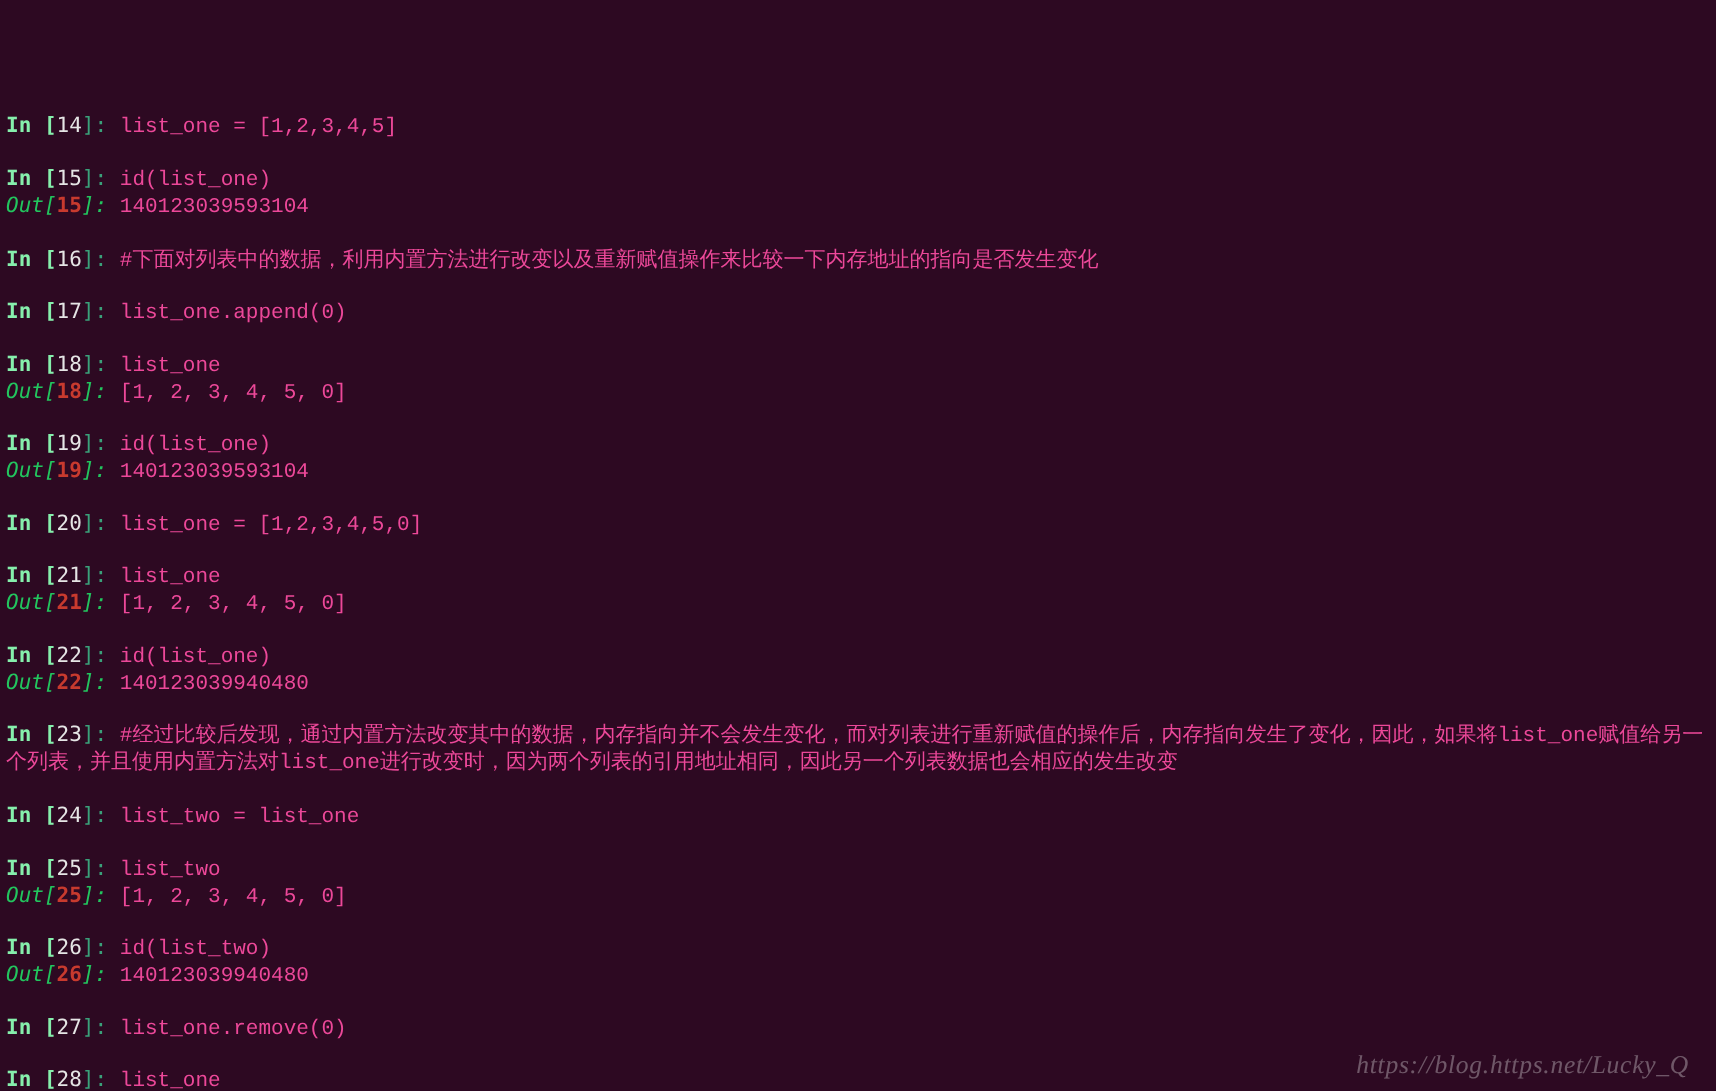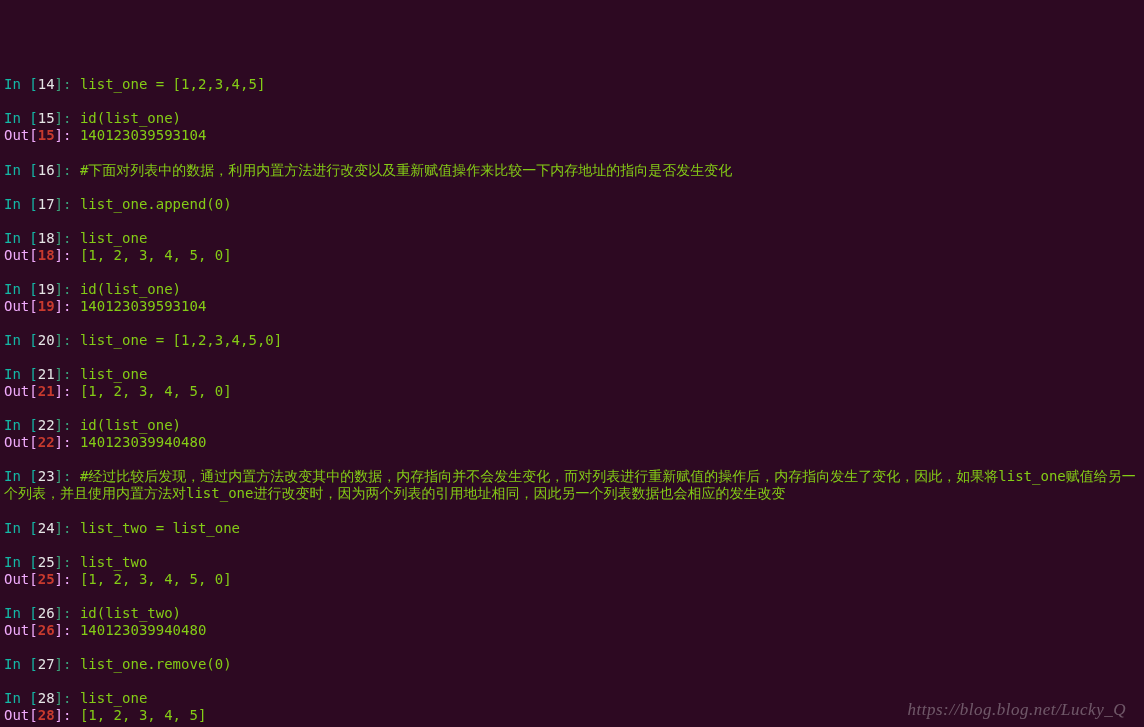--- a/index.html
+++ b/index.html
@@ -10,42 +10,42 @@
     line-height: 1.22;
     color: #e5e5e5;
     padding: 8px 0 8px 4px;
     width: 1144px;
     height: 727px;
     overflow: hidden;
     position: relative;
     white-space: pre-wrap;
   }
   .line { display: block; }
-  .in-label   { color: #14b8a6; }      
+  .in-label   { color: #86efac; font-weight: bold; }      
   .in-label-b { color: #3aa17a; }      
   .num        { color: #e5e5e5; font-weight: normal; }
-  .out-label  { color: #f0abfc; }      
+  .out-label  { color: #22c55e; font-style: italic; }      
   .out-num    { color: #c83a2e; font-weight: bold; }
-  .code       { color: #84cc16; }
+  .code       { color: #ec4899; font-family: Liberation Mono, monospace; }
   .blank      { display:block; height: 17px; }
   .watermark {
     position: absolute;
     right: 18px;
     bottom: 6px;
     color: rgba(235,235,235,0.35);
     font-family: Georgia, "Times New Roman", serif;
     font-style: italic;
     font-size: 17px;
     letter-spacing: 0.5px;
     pointer-events: none;
   }
 </style>
 </head>
 <body>
 
 
 
 <div id="terminal"><span class="line"><span class="in-label">In [</span><span class="num">14</span><span class="in-label-b">]: </span><span class="code">list_one = [1,2,3,4,5]</span></span><span class="blank"></span><span class="line"><span class="in-label">In [</span><span class="num">15</span><span class="in-label-b">]: </span><span class="code">id(list_one)</span></span><span class="line"><span class="out-label">Out[</span><span class="out-num">15</span><span class="out-label">]: </span><span class="code">140123039593104</span></span><span class="blank"></span><span class="line"><span class="in-label">In [</span><span class="num">16</span><span class="in-label-b">]: </span><span class="code">#下面对列表中的数据，利用内置方法进行改变以及重新赋值操作来比较一下内存地址的指向是否发生变化</span></span><span class="blank"></span><span class="line"><span class="in-label">In [</span><span class="num">17</span><span class="in-label-b">]: </span><span class="code">list_one.append(0)</span></span><span class="blank"></span><span class="line"><span class="in-label">In [</span><span class="num">18</span><span class="in-label-b">]: </span><span class="code">list_one</span></span><span class="line"><span class="out-label">Out[</span><span class="out-num">18</span><span class="out-label">]: </span><span class="code">[1, 2, 3, 4, 5, 0]</span></span><span class="blank"></span><span class="line"><span class="in-label">In [</span><span class="num">19</span><span class="in-label-b">]: </span><span class="code">id(list_one)</span></span><span class="line"><span class="out-label">Out[</span><span class="out-num">19</span><span class="out-label">]: </span><span class="code">140123039593104</span></span><span class="blank"></span><span class="line"><span class="in-label">In [</span><span class="num">20</span><span class="in-label-b">]: </span><span class="code">list_one = [1,2,3,4,5,0]</span></span><span class="blank"></span><span class="line"><span class="in-label">In [</span><span class="num">21</span><span class="in-label-b">]: </span><span class="code">list_one</span></span><span class="line"><span class="out-label">Out[</span><span class="out-num">21</span><span class="out-label">]: </span><span class="code">[1, 2, 3, 4, 5, 0]</span></span><span class="blank"></span><span class="line"><span class="in-label">In [</span><span class="num">22</span><span class="in-label-b">]: </span><span class="code">id(list_one)</span></span><span class="line"><span class="out-label">Out[</span><span class="out-num">22</span><span class="out-label">]: </span><span class="code">140123039940480</span></span><span class="blank"></span><span class="line"><span class="in-label">In [</span><span class="num">23</span><span class="in-label-b">]: </span><span class="code">#经过比较后发现，通过内置方法改变其中的数据，内存指向并不会发生变化，而对列表进行重新赋值的操作后，内存指向发生了变化，因此，如果将list_one赋值给另一个列表，并且使用内置方法对list_one进行改变时，因为两个列表的引用地址相同，因此另一个列表数据也会相应的发生改变</span></span><span class="blank"></span><span class="line"><span class="in-label">In [</span><span class="num">24</span><span class="in-label-b">]: </span><span class="code">list_two = list_one</span></span><span class="blank"></span><span class="line"><span class="in-label">In [</span><span class="num">25</span><span class="in-label-b">]: </span><span class="code">list_two</span></span><span class="line"><span class="out-label">Out[</span><span class="out-num">25</span><span class="out-label">]: </span><span class="code">[1, 2, 3, 4, 5, 0]</span></span><span class="blank"></span><span class="line"><span class="in-label">In [</span><span class="num">26</span><span class="in-label-b">]: </span><span class="code">id(list_two)</span></span><span class="line"><span class="out-label">Out[</span><span class="out-num">26</span><span class="out-label">]: </span><span class="code">140123039940480</span></span><span class="blank"></span><span class="line"><span class="in-label">In [</span><span class="num">27</span><span class="in-label-b">]: </span><span class="code">list_one.remove(0)</span></span><span class="blank"></span><span class="line"><span class="in-label">In [</span><span class="num">28</span><span class="in-label-b">]: </span><span class="code">list_one</span></span><span class="line"><span class="out-label">Out[</span><span class="out-num">28</span><span class="out-label">]: </span><span class="code">[1, 2, 3, 4, 5]</span></span><span class="blank"></span></div>
 
-<div class="watermark">https://blog.blog.net/Lucky_Q</div>
+<div class="watermark">https://blog.https.net/Lucky_Q</div>
 
 
 
 
 </body></html>

